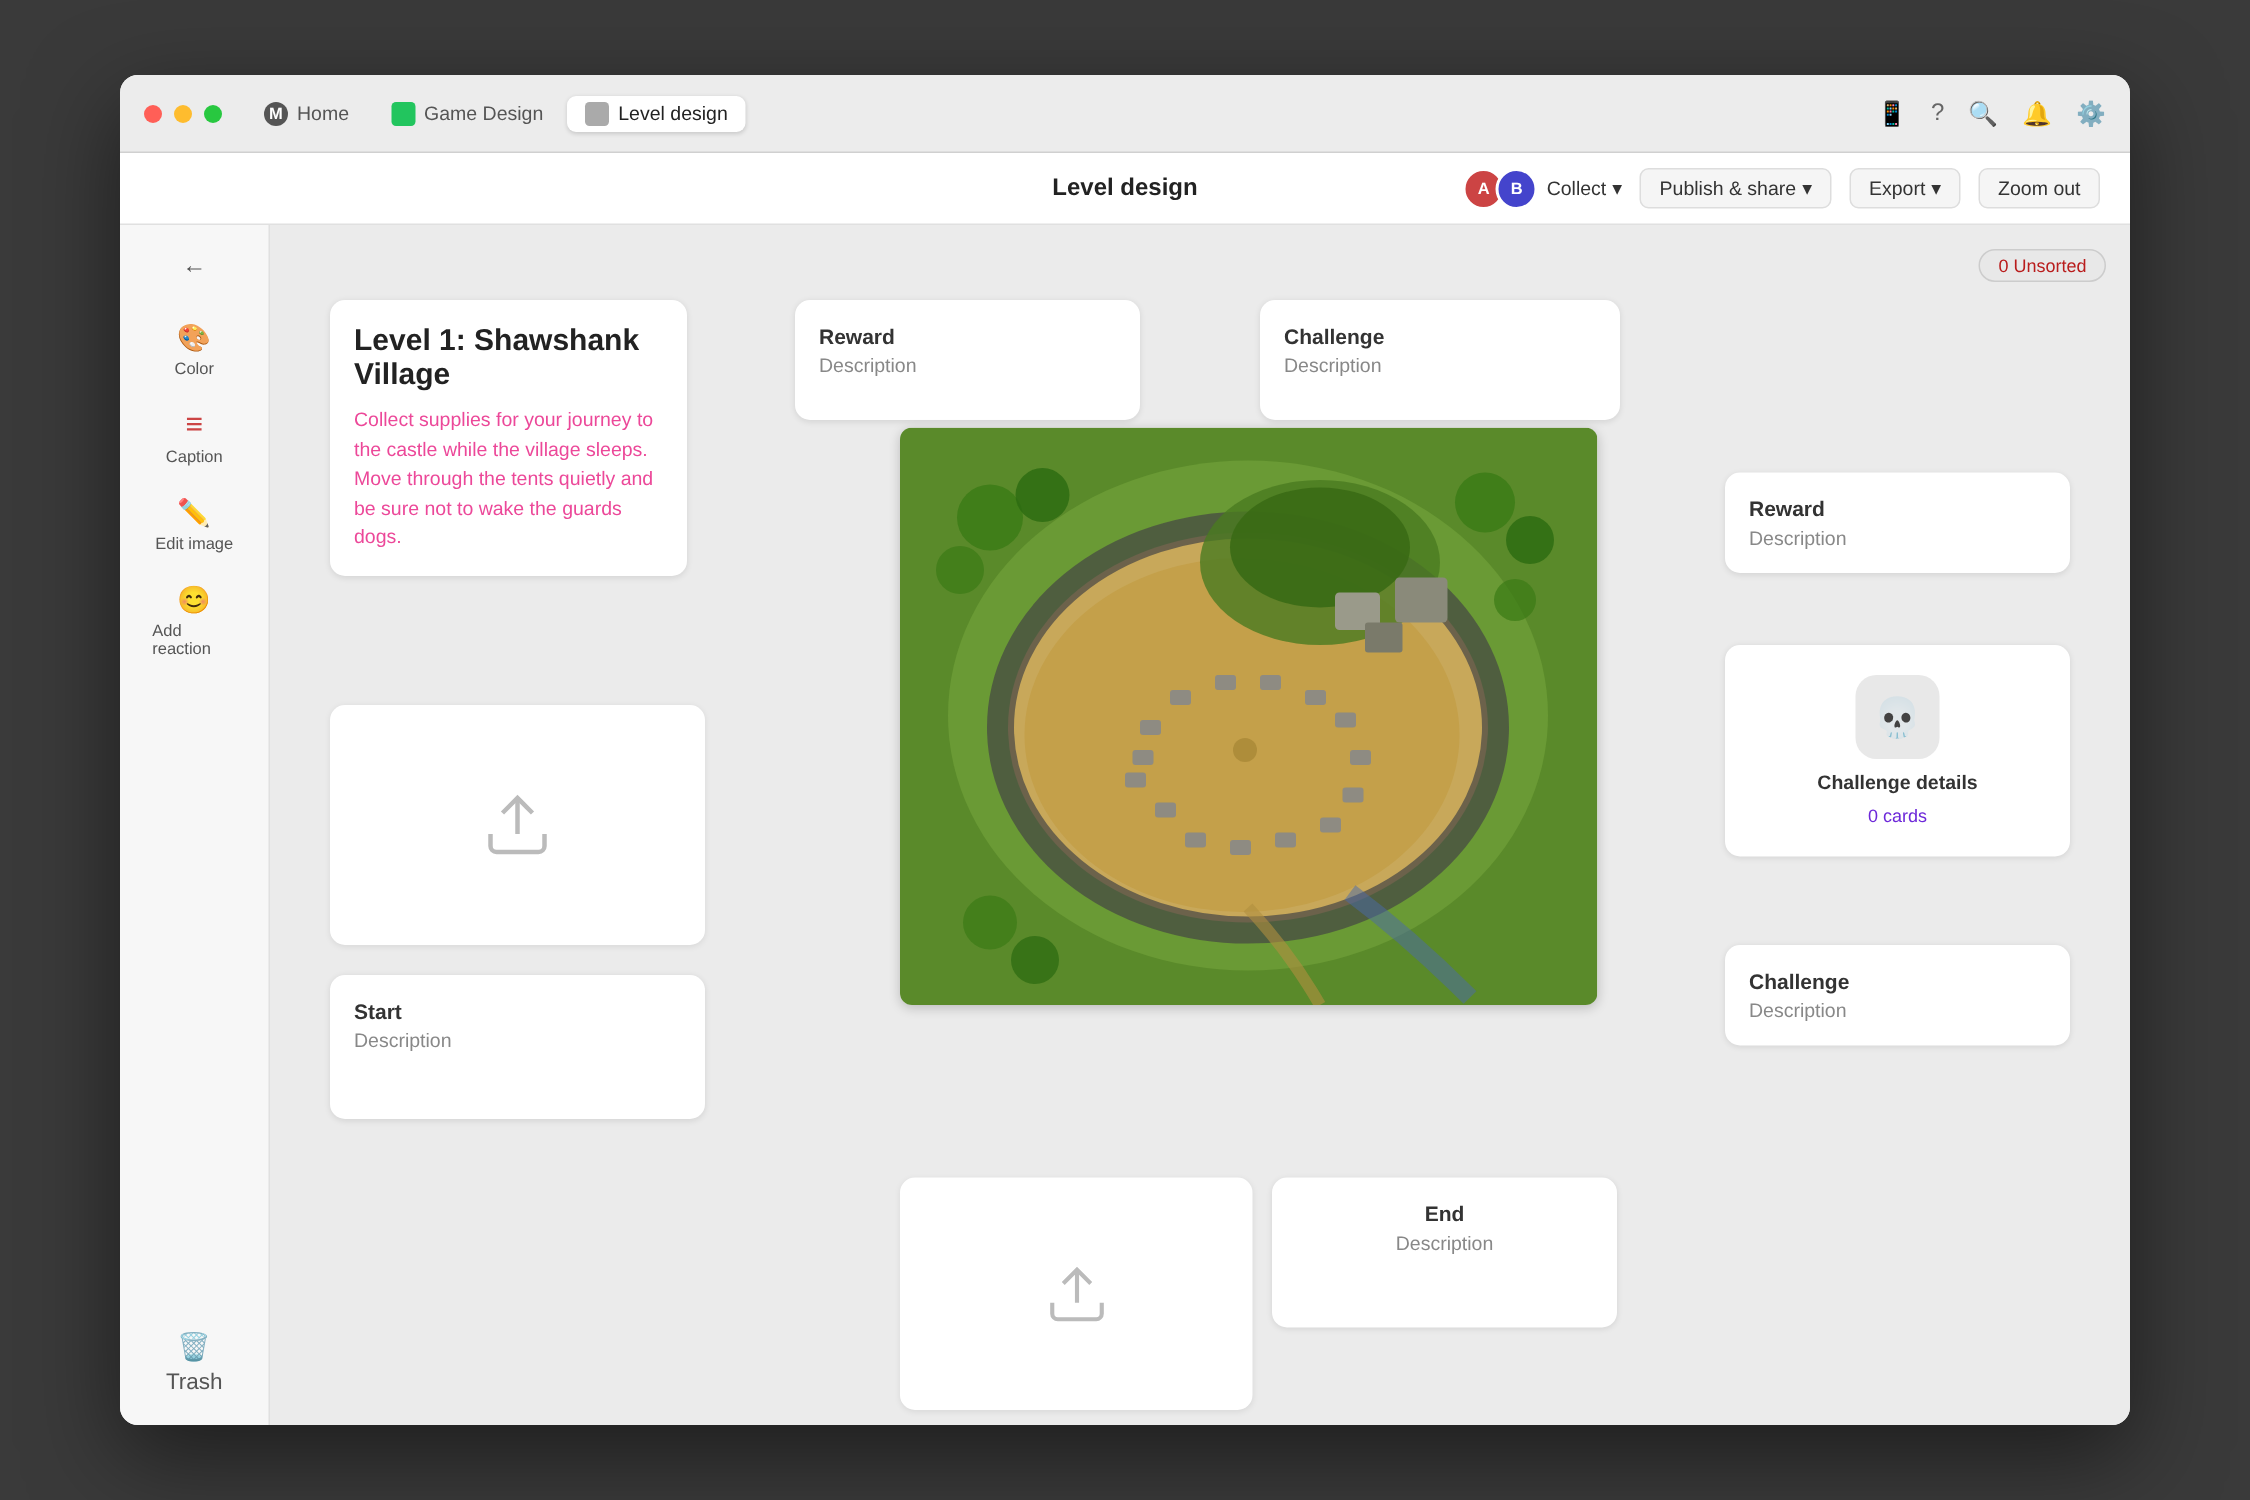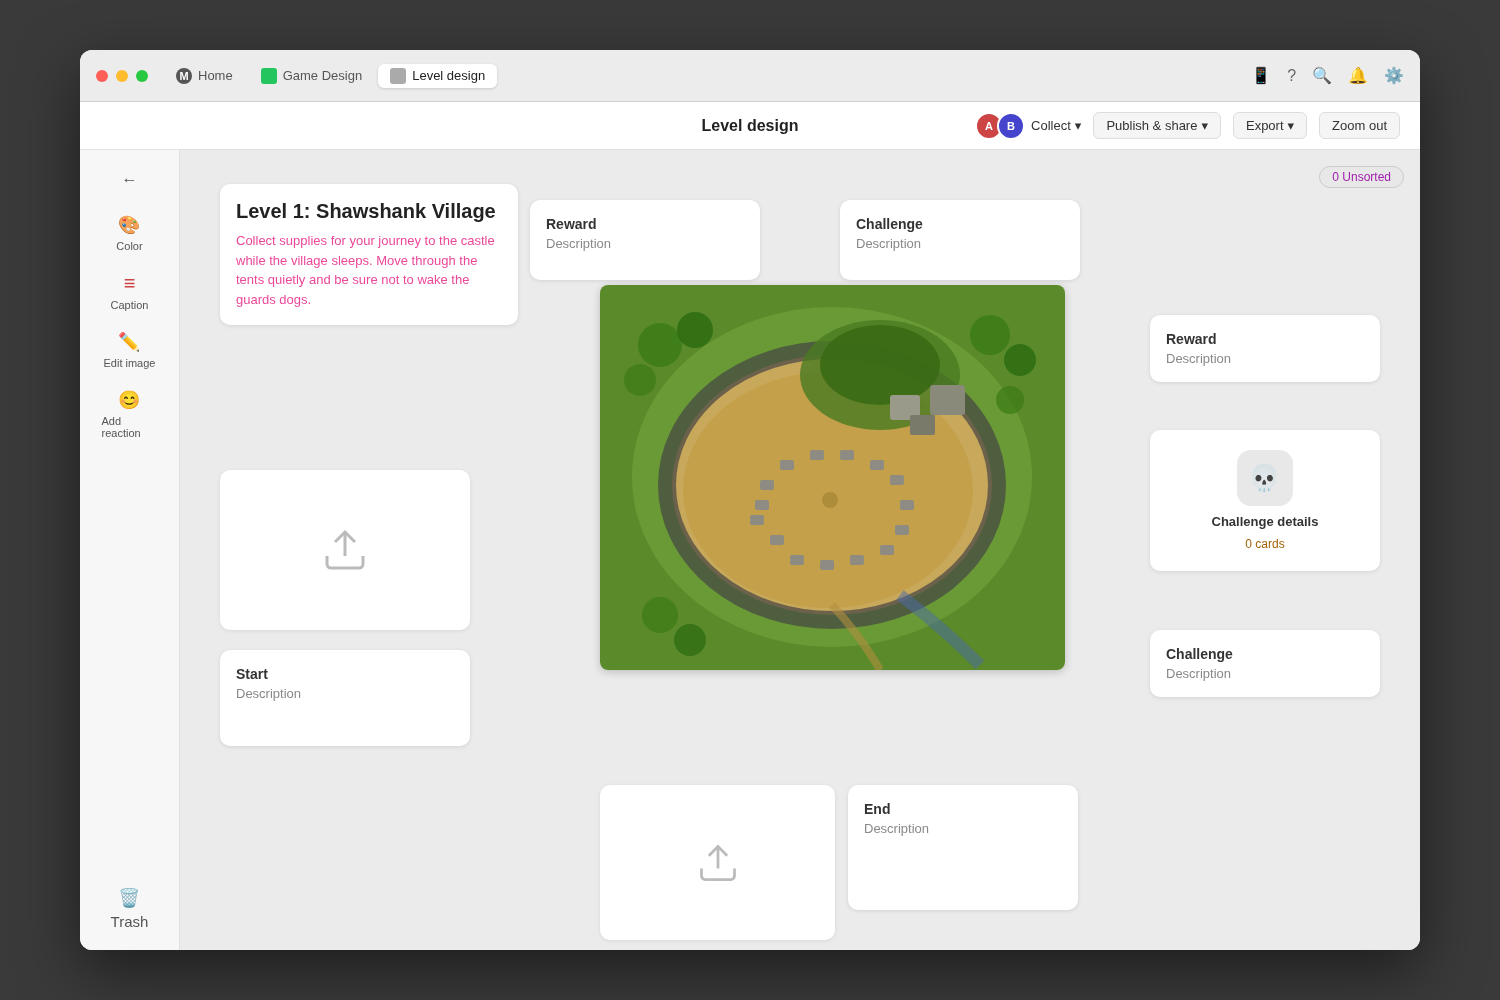--- a/index.html
+++ b/index.html
@@ -185,21 +185,21 @@
     }
     .unsorted-badge {
       position: absolute;
       top: 16px;
       right: 16px;
       background: #e8e8e8;
       border: 1px solid #ccc;
       border-radius: 14px;
       padding: 3px 12px;
       font-size: 12px;
-      color: #a21caf;
+      color: #b91c1c;
     }
 
     
     .card {
       background: white;
       border-radius: 10px;
       padding: 16px;
       box-shadow: 0 1px 4px rgba(0,0,0,0.1);
     }
     .card-title { font-size: 14px; font-weight: 600; color: #333; margin-bottom: 4px; }
@@ -242,21 +242,21 @@
       gap: 8px;
     }
     .skull-icon-wrap {
       width: 56px; height: 56px;
       background: #e8e8e8;
       border-radius: 14px;
       display: flex; align-items: center; justify-content: center;
       font-size: 26px;
     }
     .challenge-details-title { font-size: 13px; font-weight: 600; color: #333; }
-    .challenge-details-sub { font-size: 12px; color: #a16207; }
+    .challenge-details-sub { font-size: 12px; color: #6d28d9; }
 
     
     .map-svg { width: 100%; height: 100%; }
   </style>
 </head>
 <body>
 
 <div class="window">
 
   <div class="title-bar">
@@ -339,21 +339,21 @@
         <span style="font-size:18px;">🗑️</span>
         <span style="font-size:15px;color:#555;">Trash</span>
       </div>
     </div>
 
     <div class="canvas">
       <div class="unsorted-badge">0 Unsorted</div>
 
       <div class="canvas-inner">
 
-        <div class="card" style="position:absolute; left:20px; top:14px; width:298px;">
+        <div class="card" style="position:absolute; left:20px; top:30px; width:238px;">
           <div class="card-big-title">Level 1: Shawshank Village</div>
           <div class="card-body-text">Collect supplies for your journey to the castle while the village sleeps. Move through the tents quietly and be sure not to wake the guards dogs.</div>
         </div>
 
         <div class="card" style="position:absolute; left:330px; top:30px; width:230px; height:80px;">
           <div class="card-title">Reward</div>
           <div class="card-desc">Description</div>
         </div>
 
         <div class="card" style="position:absolute; left:640px; top:30px; width:240px; height:80px;">
@@ -446,21 +446,21 @@
         </div>
 
         <div class="upload-area" style="position:absolute; left:400px; top:615px; width:235px; height:155px;">
           <svg width="44" height="44" viewBox="0 0 24 24" fill="none" stroke="#bbb" stroke-width="1.5">
             <path d="M21 15v4a2 2 0 01-2 2H5a2 2 0 01-2-2v-4"></path>
             <polyline points="17 8 12 3 7 8"></polyline>
             <line x1="12" y1="3" x2="12" y2="15"></line>
           </svg>
         </div>
 
-        <div class="card" style="position:absolute; left:648px; top:615px; width:230px; height:125px;">
+        <div class="card" style="position:absolute; left:648px; top:615px; width:230px; height:100px;text-align:center;">
           <div class="card-title">End</div>
           <div class="card-desc">Description</div>
         </div>
 
       </div>
     </div>
   </div>
 </div>
 
 </body></html>

